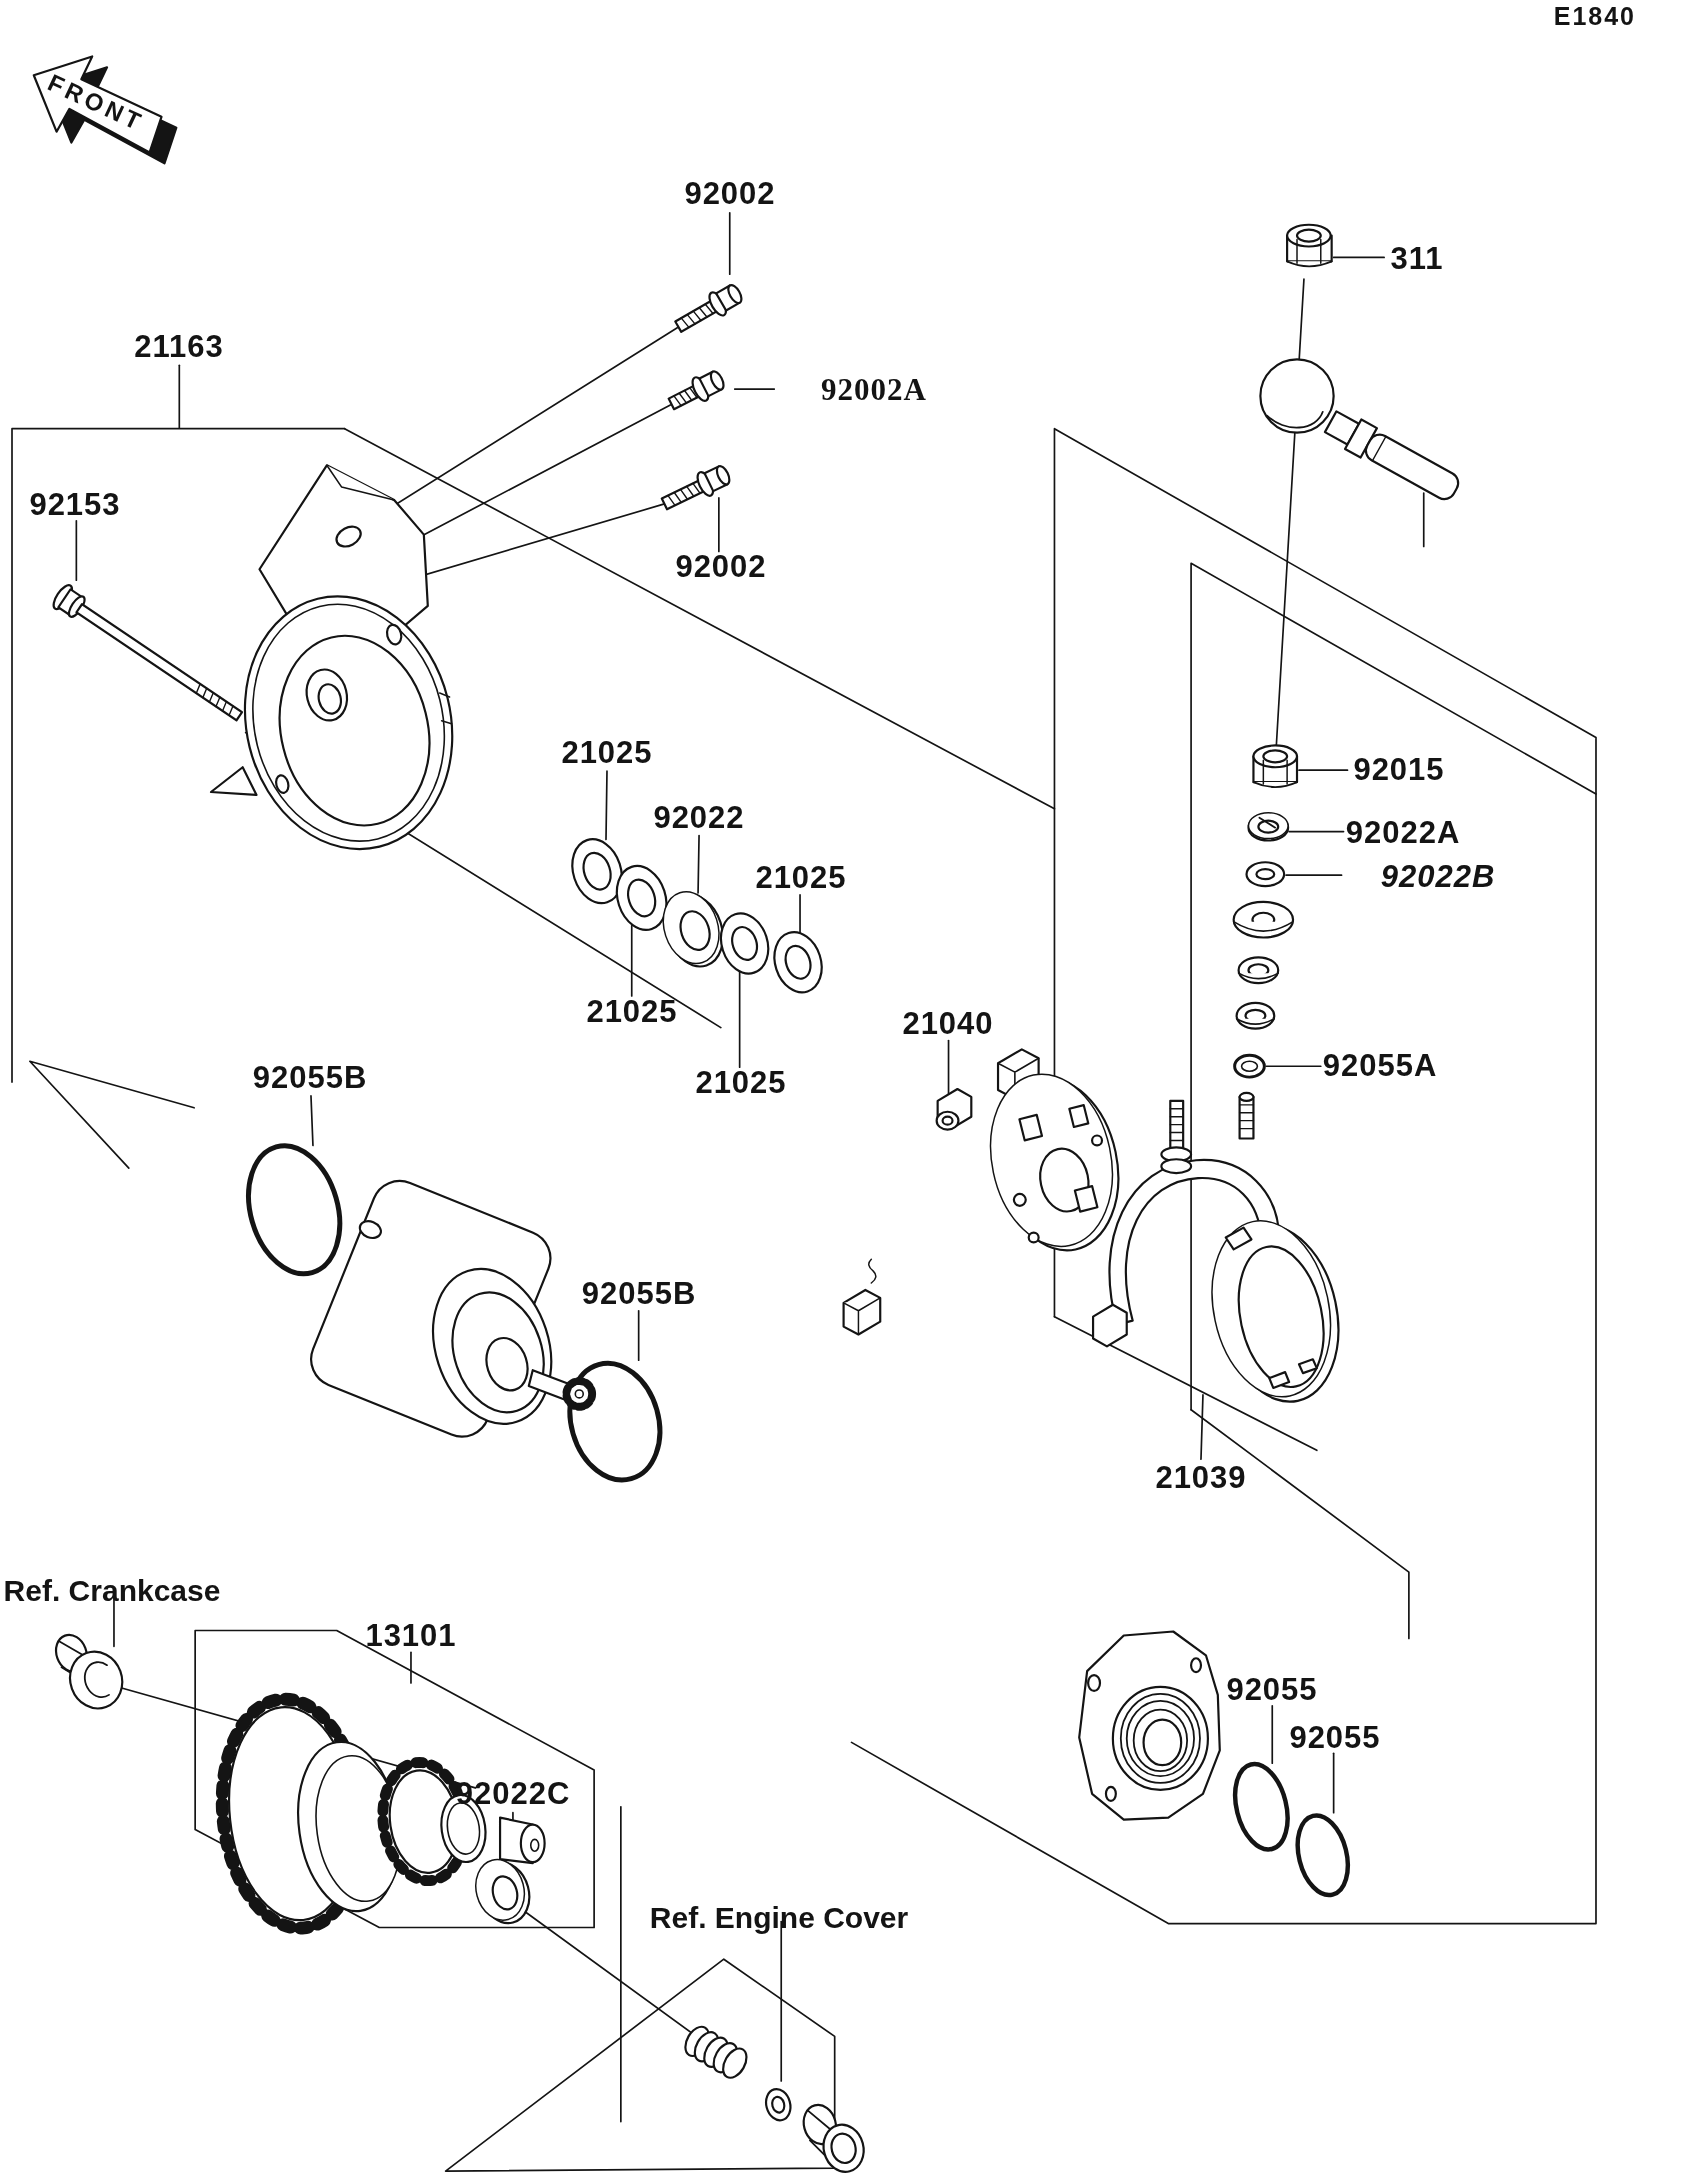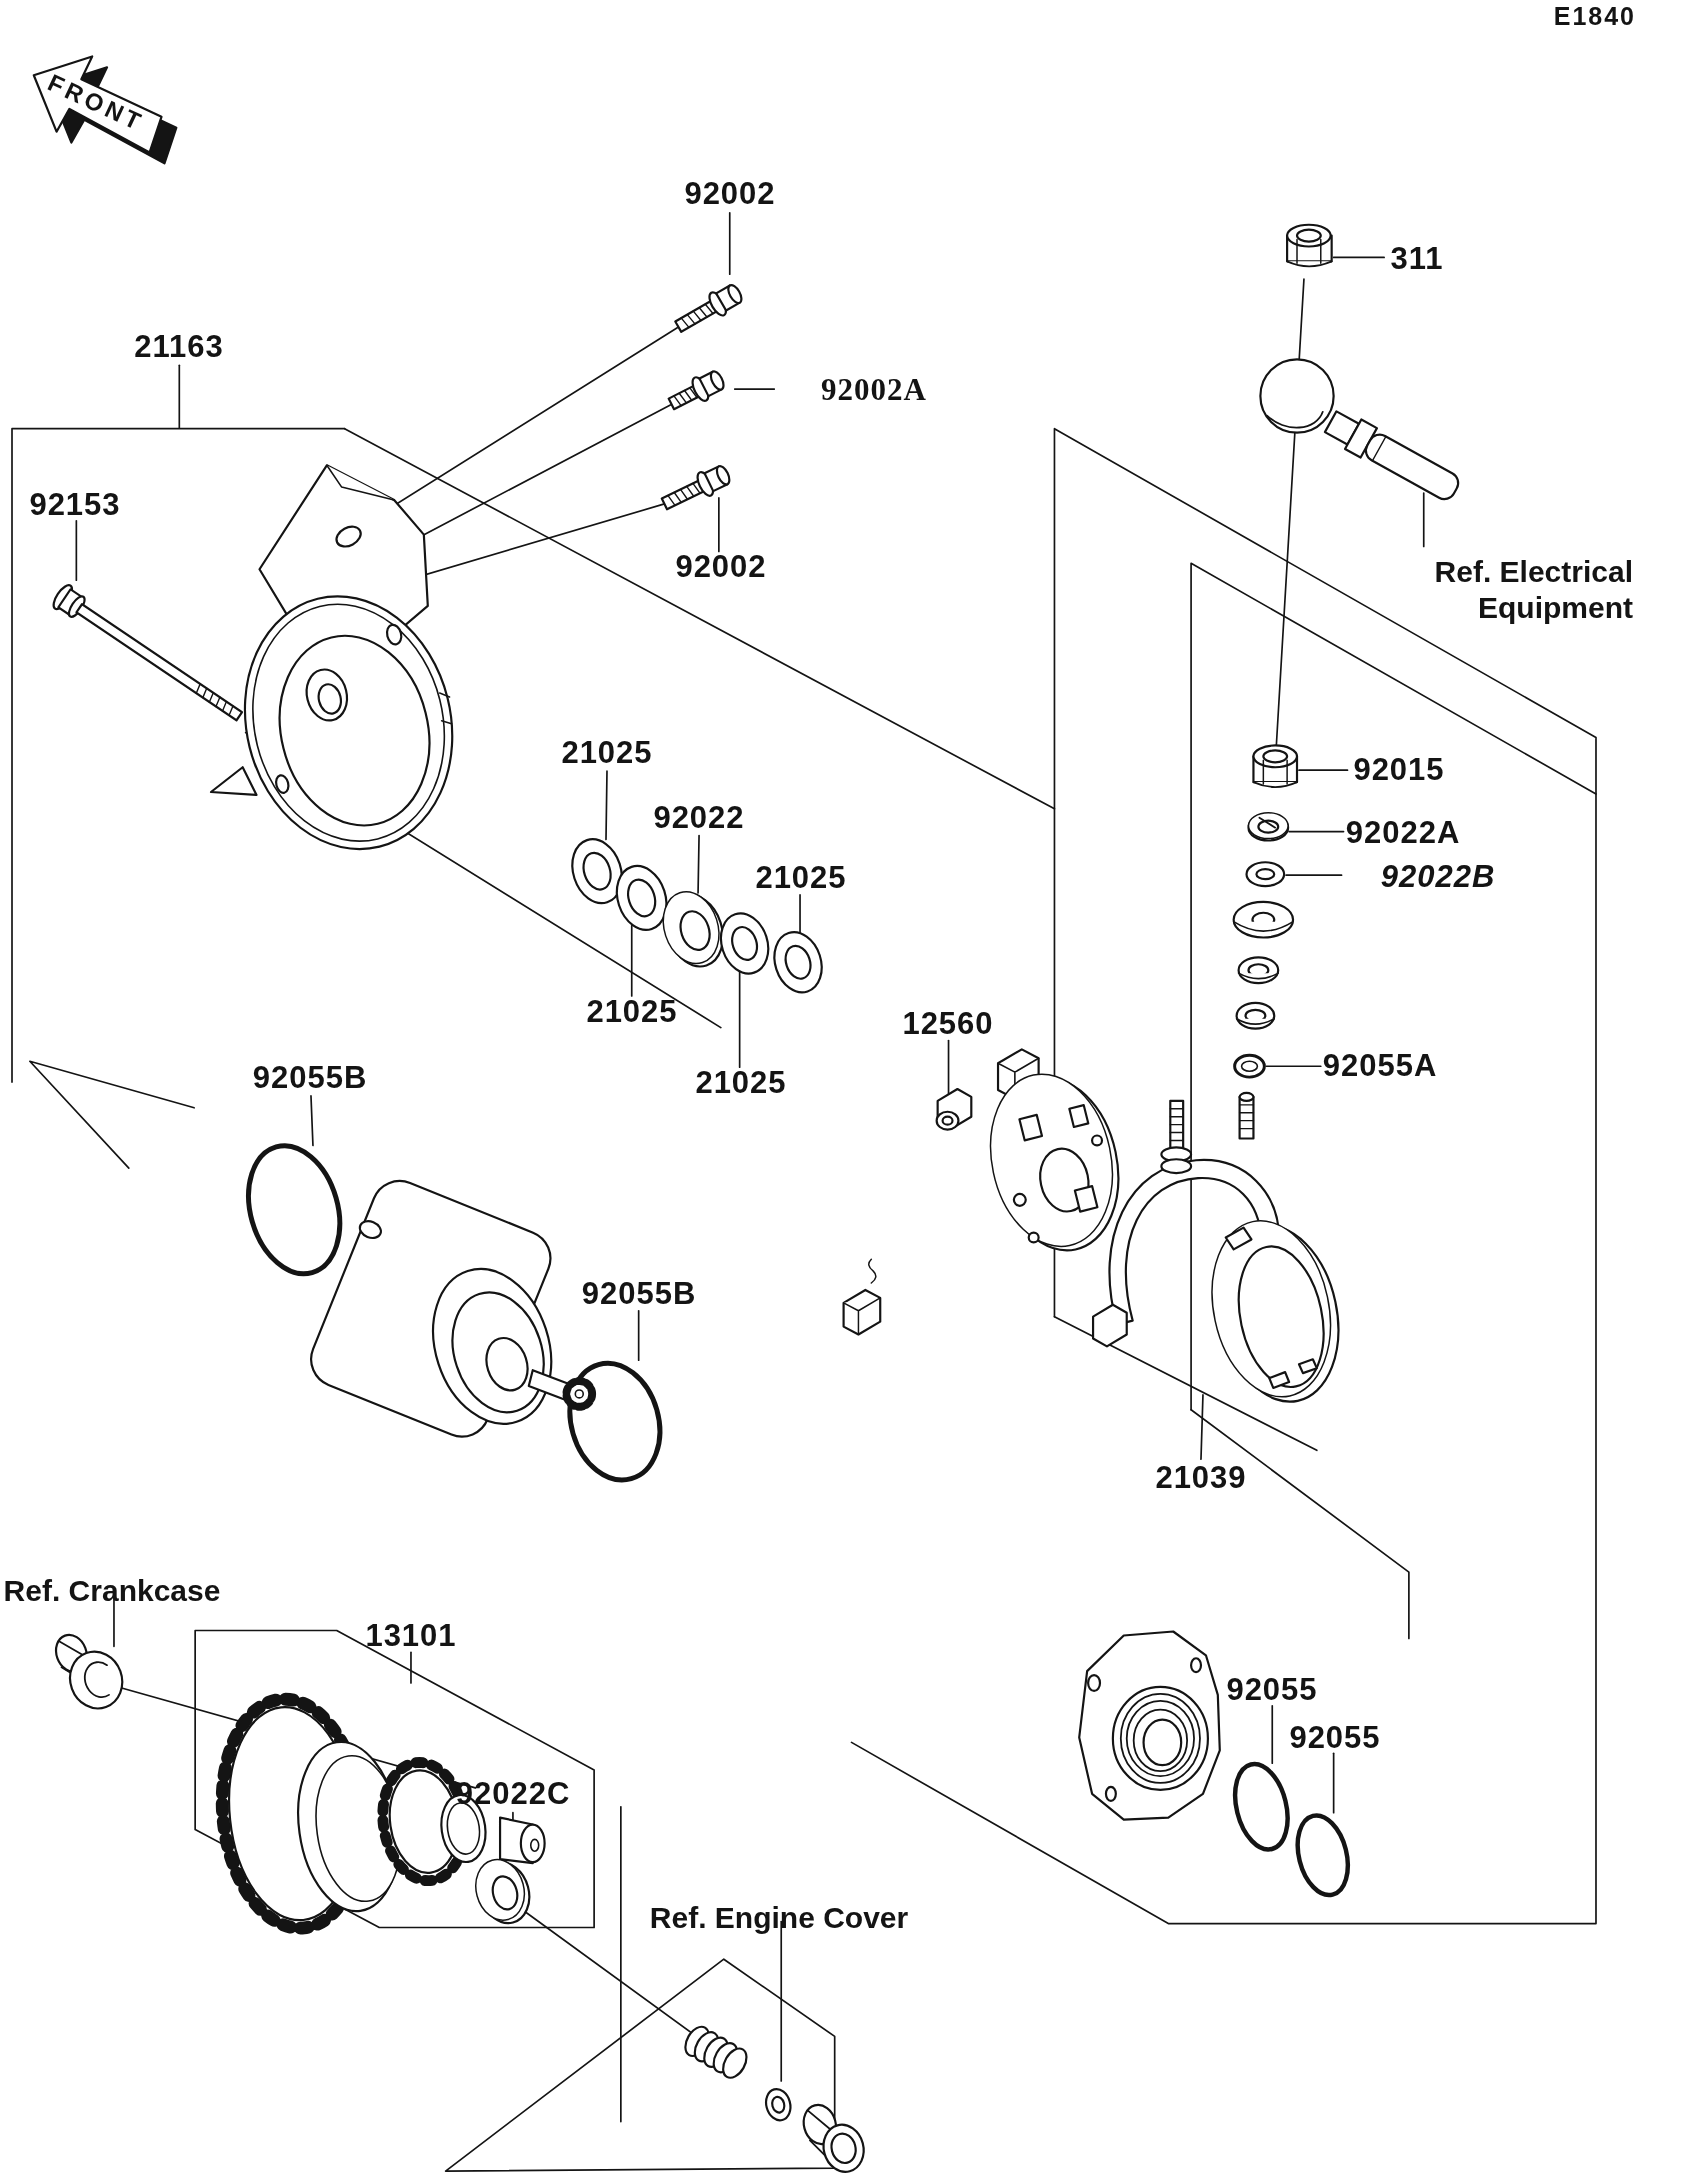--- a/index.html
+++ b/index.html
@@ -345,34 +345,32 @@
 
   <div id="front-label" style="left:96px;top:103px;">FRONT</div>
 
   <div class="lbl" style="left:730px;top:194px;">92002</div>
   <div class="lbl" style="left:874px;top:390px;font-family:Liberation Serif, serif;">92002A</div>
   <div class="lbl" style="left:721px;top:567px;">92002</div>
   <div class="lbl" style="left:179px;top:347px;">21163</div>
   <div class="lbl" style="left:75px;top:505px;">92153</div>
   <div class="lbl" style="left:1417px;top:259px;">311</div>
 
-  <div class="refblock" style="left:1346px;top:554px;width:287px;">Ref. Electrical
-Equipment</div>
 
   <div class="lbl" style="left:607px;top:753px;">21025</div>
   <div class="lbl" style="left:699px;top:818px;">92022</div>
   <div class="lbl" style="left:801px;top:878px;">21025</div>
   <div class="lbl" style="left:632px;top:1012px;">21025</div>
   <div class="lbl" style="left:741px;top:1083px;">21025</div>
 
   <div class="lbl" style="left:1399px;top:770px;">92015</div>
   <div class="lbl" style="left:1403px;top:833px;">92022A</div>
   <div class="lbl" style="left:1438px;top:877px;font-style:italic;">92022B</div>
   <div class="lbl" style="left:1380px;top:1066px;">92055A</div>
-  <div class="lbl" style="left:948px;top:1024px;">12560</div>
+  <div class="lbl" style="left:948px;top:1024px;">21040</div>
 
   <div class="lbl" style="left:310px;top:1078px;">92055B</div>
   <div class="lbl" style="left:639px;top:1294px;">92055B</div>
   <div class="lbl" style="left:1201px;top:1478px;">21039</div>
 
   <div class="lbl ref" style="left:112px;top:1575px;">Ref. Crankcase</div>
   <div class="lbl" style="left:411px;top:1636px;">13101</div>
   <div class="lbl" style="left:513px;top:1794px;">92022C</div>
   <div class="lbl ref" style="left:779px;top:1902px;">Ref. Engine Cover</div>
 

